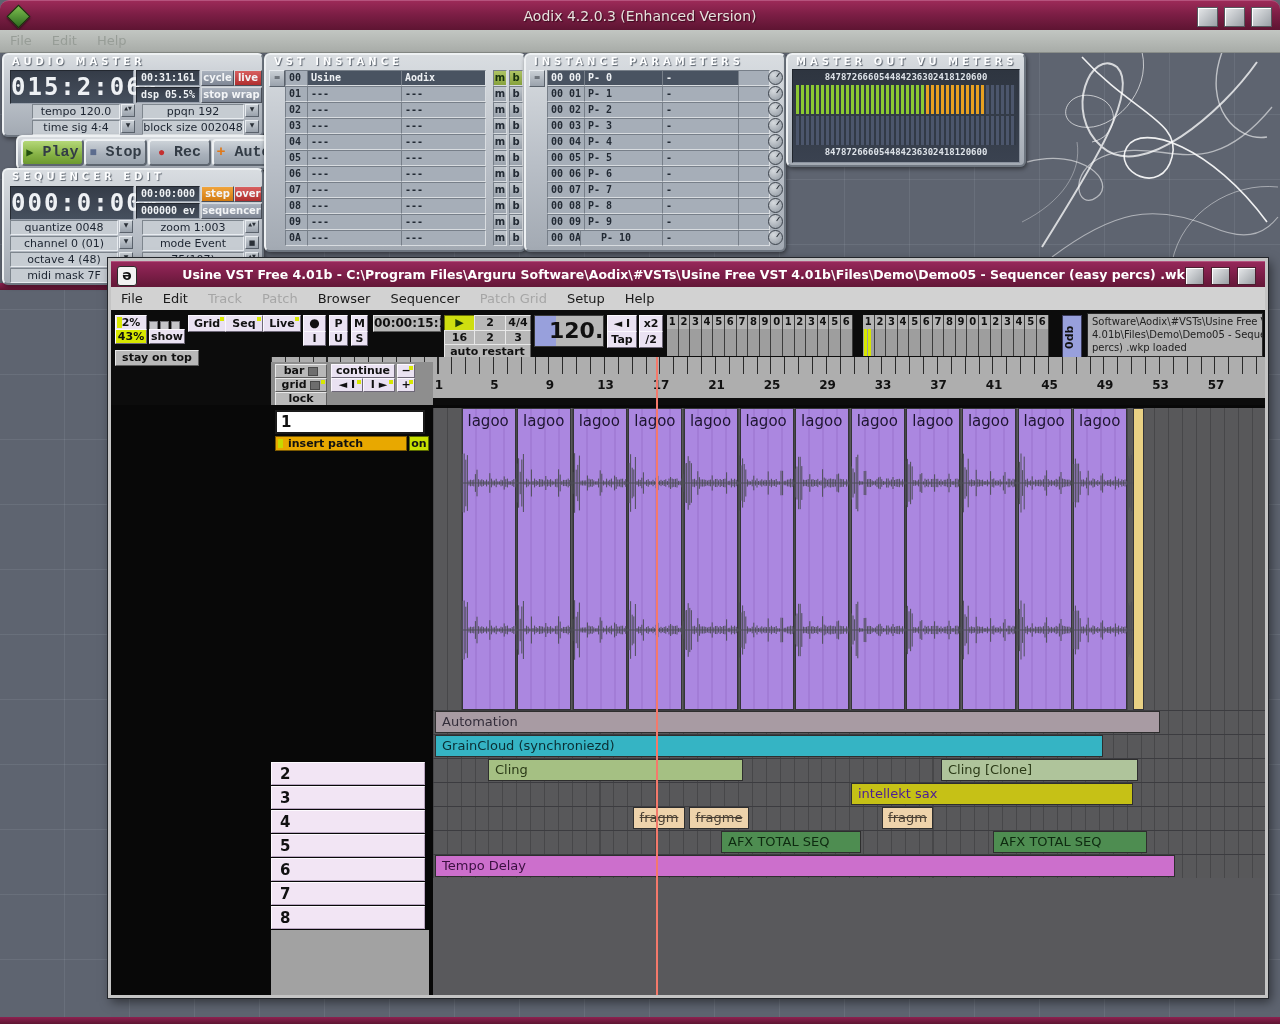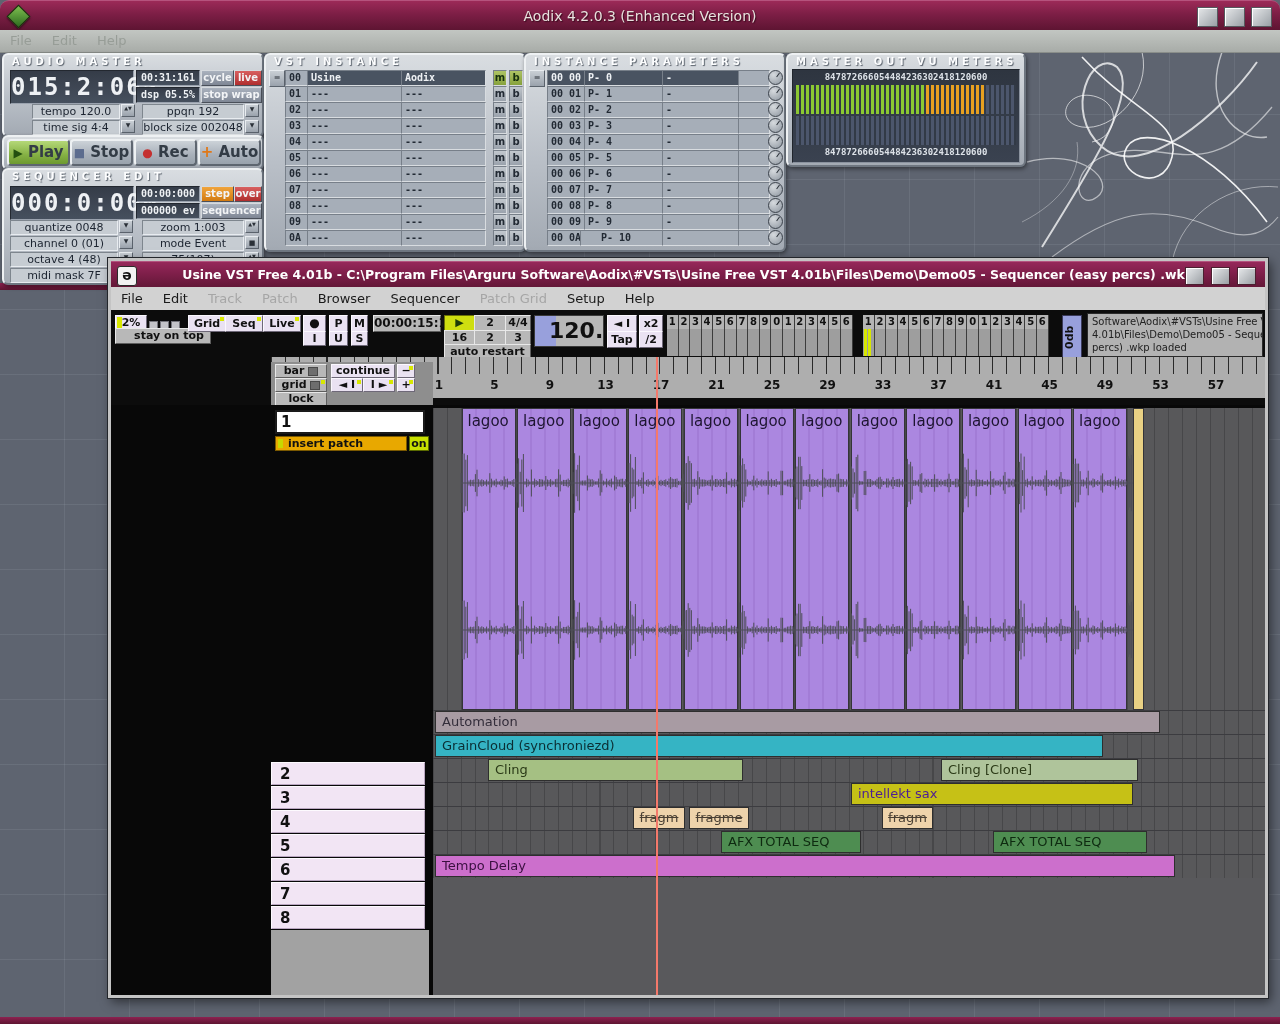--- a/index.html
+++ b/index.html
@@ -139,21 +139,21 @@
         <div class="abs tinybtn" style="left: 117px; top: 49px; width: 14px; height: 13px; box-sizing: border-box; font-size: 5px; line-height: 5px;">▲▼</div>
         <div class="abs lfield" style="left: 138px; top: 49px; width: 100px; height: 13px;">ppqn  192</div>
         <div class="abs tinybtn" style="left: 241px; top: 49px; width: 14px; height: 13px; box-sizing: border-box;">▼</div>
         <div class="abs lfield" style="left: 28px; top: 65px; width: 86px; height: 13px;">time sig  4:4</div>
         <div class="abs tinybtn" style="left: 117px; top: 65px; width: 14px; height: 13px; box-sizing: border-box;">▼</div>
         <div class="abs lfield" style="left: 138px; top: 65px; width: 100px; height: 13px;">block size  002048</div>
         <div class="abs tinybtn" style="left: 241px; top: 65px; width: 14px; height: 13px; box-sizing: border-box;">▼</div>
       </div>
   </div>
 
-  <div class="abs panel" style="left:2px;top:135px;width:258px;height:31px;">
+  <div class="abs panel" style="left:16px;top:135px;width:258px;height:31px;font-family:Liberation Mono, monospace;">
     <div class="abs tbtn play" style="left:3px;top:2px;width:59px;height:23px;">
       <span style="color:#234f10;font-size:12px;">▶</span>
       <span>Play</span></div>
     <div class="abs tbtn" style="left:66px;top:2px;width:59px;height:23px;">
       <span style="color:#5c6c8e;font-size:12px;">■</span>
       <span>Stop</span></div>
     <div class="abs tbtn" style="left:130px;top:2px;width:59px;height:23px;">
       <span style="color:#c43030;font-size:12px;">●</span>
       <span>Rec</span></div>
     <div class="abs tbtn" style="left:194px;top:2px;width:59px;height:23px;">
@@ -369,21 +369,21 @@
 
     <div class="abs u-content">
 
       <div class="abs lav" style="left:4px;top:5px;width:30px;height:13px;line-height:13px;">
         <span class="abs" style="left:1px;top:1px;width:5px;height:11px;background:#d8e800;"></span>
         <span>2%</span></div>
       <div class="abs" style="left:38px;top:6px;"><span class="seg"></span><span class="seg"></span><span class="seg"></span></div>
       <div class="abs lav" style="left:4px;top:19px;width:30px;height:13px;line-height:13px;background:#d8e800;">
         <span>43%</span></div>
       <div class="abs lav" style="left:38px;top:19px;width:34px;height:13px;line-height:13px;">show</div>
-      <div class="abs gbtn" style="left:4px;top:18px;width:82px;height:14px;line-height:14px;padding-left:12px;">stay on top</div>
+      <div class="abs gbtn" style="left:4px;top:40px;width:82px;height:14px;line-height:14px;">stay on top</div>
 
       <div class="abs lav" style="left:77px;top:5px;width:36px;height:15px;line-height:15px;"><span class="corner"></span><span>Grid</span></div>
       <div class="abs lav" style="left:114px;top:5px;width:36px;height:15px;line-height:15px;"><span class="corner"></span><span>Seq</span></div>
       <div class="abs lav" style="left:152px;top:5px;width:36px;height:15px;line-height:15px;"><span class="corner"></span><span>Live</span></div>
 
       <div class="abs lav" style="left:192px;top:5px;width:21px;height:15px;line-height:14px;font-size:12px;">●</div>
       <div class="abs lav" style="left:192px;top:21px;width:21px;height:13px;line-height:13px;">I</div>
       <div class="abs lav" style="left:218px;top:5px;width:17px;height:15px;line-height:15px;">P</div>
       <div class="abs lav" style="left:218px;top:21px;width:17px;height:13px;line-height:13px;">U</div>
       <div class="abs lav" style="left:240px;top:5px;width:15px;height:15px;line-height:15px;">M</div>

